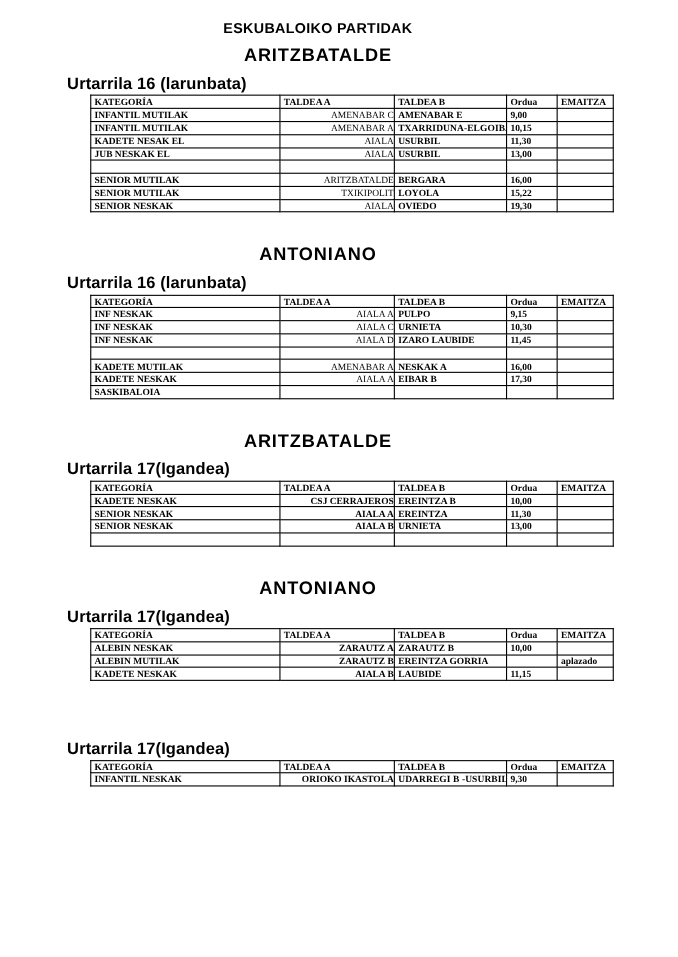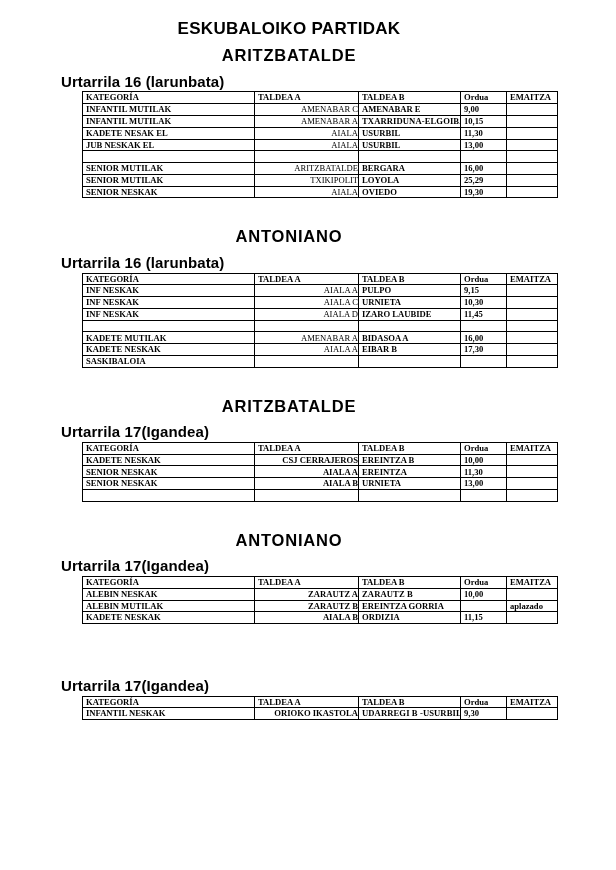--- a/index.html
+++ b/index.html
@@ -19,21 +19,21 @@
     position: absolute;
     left: 0; top: 0;
     width: 616px;
     height: 870px;
   }
 
   
   .doc-title {
     font-family: "Liberation Sans", sans-serif;
     font-weight: bold;
-    font-size: 17px;
+    font-size: 13px;
     letter-spacing: 0.3px;
     text-align: center;
     line-height: 1.25;
     margin: 0;
     padding: 0 38px 0 0;
   }
   .venue-title {
     font-family: "Liberation Sans", sans-serif;
     font-weight: bold;
     font-size: 16.5px;
@@ -153,21 +153,21 @@
           <td class="c-kat">SENIOR MUTILAK</td>
           <td class="c-ta">ARITZBATALDE</td>
           <td class="c-tb">BERGARA</td>
           <td class="c-ord">16,00</td>
           <td class="c-res"></td>
         </tr>
         <tr class="body">
           <td class="c-kat">SENIOR MUTILAK</td>
           <td class="c-ta">TXIKIPOLIT</td>
           <td class="c-tb">LOYOLA</td>
-          <td class="c-ord">25,29</td>
+          <td class="c-ord">15,22</td>
           <td class="c-res"></td>
         </tr>
         <tr class="body">
           <td class="c-kat">SENIOR NESKAK</td>
           <td class="c-ta">AIALA</td>
           <td class="c-tb">OVIEDO</td>
           <td class="c-ord">19,30</td>
           <td class="c-res"></td>
         </tr>
       </tbody>
@@ -210,21 +210,21 @@
         <tr class="body">
           <td class="c-kat"></td>
           <td class="c-ta"></td>
           <td class="c-tb"></td>
           <td class="c-ord"></td>
           <td class="c-res"></td>
         </tr>
         <tr class="body">
           <td class="c-kat">KADETE MUTILAK</td>
           <td class="c-ta">AMENABAR A</td>
-          <td class="c-tb">BIDASOA A</td>
+          <td class="c-tb">NESKAK A</td>
           <td class="c-ord">16,00</td>
           <td class="c-res"></td>
         </tr>
         <tr class="body">
           <td class="c-kat">KADETE NESKAK</td>
           <td class="c-ta">AIALA A</td>
           <td class="c-tb">EIBAR B</td>
           <td class="c-ord">17,30</td>
           <td class="c-res"></td>
         </tr>
@@ -305,21 +305,21 @@
         <tr class="body">
           <td class="c-kat">ALEBIN MUTILAK</td>
           <td class="c-ta" style="font-weight: bold;">ZARAUTZ B</td>
           <td class="c-tb">EREINTZA GORRIA</td>
           <td class="c-ord"></td>
           <td class="c-res">aplazado</td>
         </tr>
         <tr class="body">
           <td class="c-kat">KADETE NESKAK</td>
           <td class="c-ta" style="font-weight: bold;">AIALA B</td>
-          <td class="c-tb">ORDIZIA</td>
+          <td class="c-tb">LAUBIDE</td>
           <td class="c-ord">11,15</td>
           <td class="c-res"></td>
         </tr>
       </tbody>
   </table>
 
   <div style="height:46px"></div>
   <div class="gap-c"></div>
   <div class="date-title">Urtarrila 17(Igandea)</div>
   <table class="sched">

